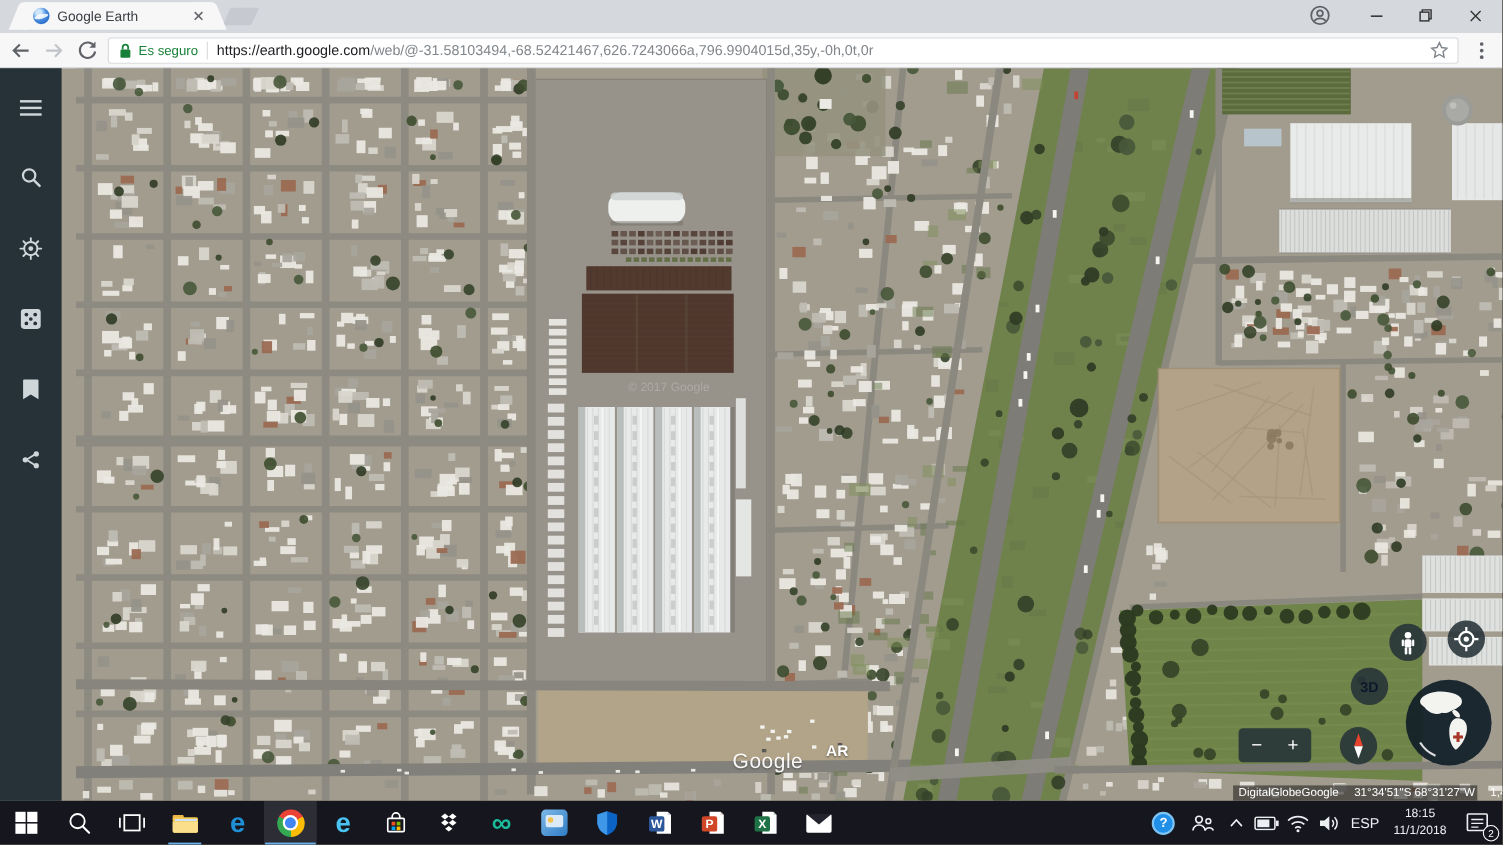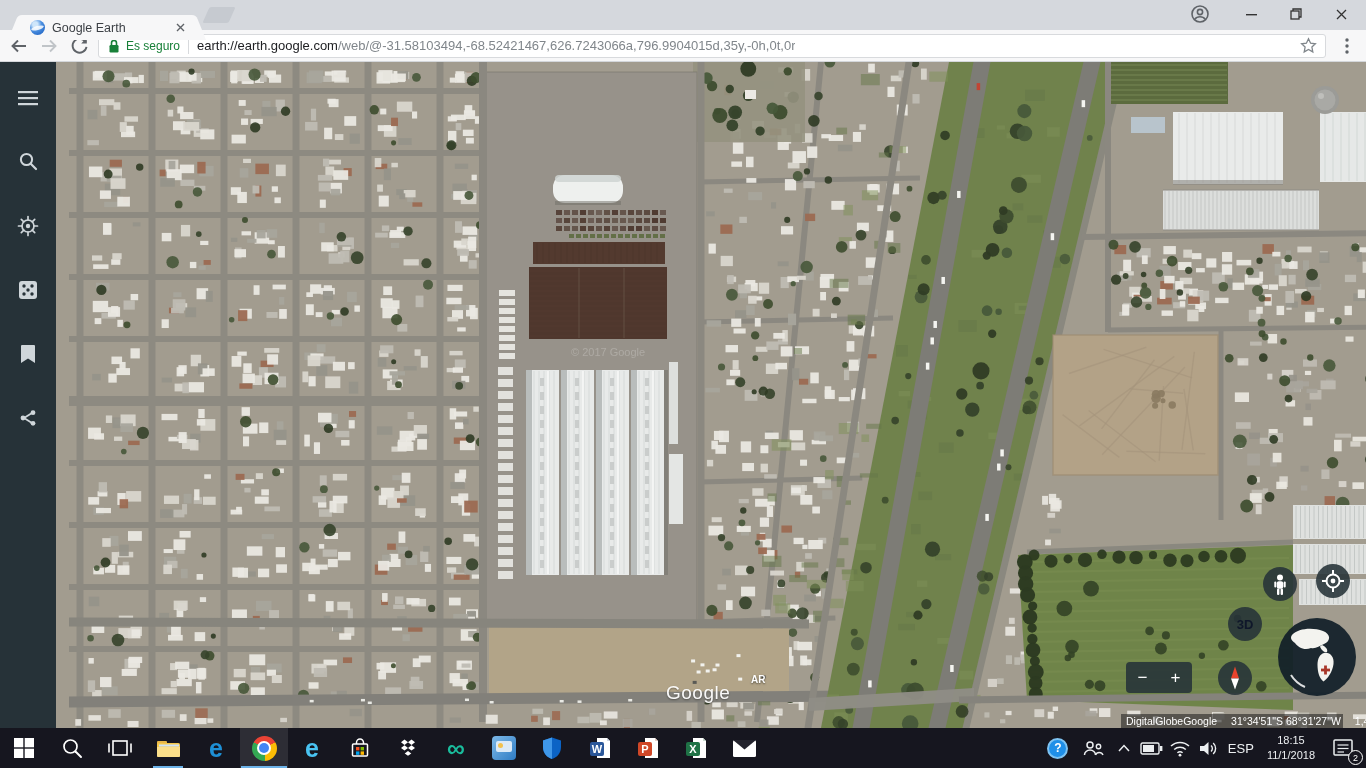--- a/index.html
+++ b/index.html
@@ -1,20 +1,20 @@
 <!DOCTYPE html>
 <html><head>
 <meta charset="utf-8">
 <style>
   html,body{margin:0;padding:0;background:#000;}
   .screen{width:1366px;height:768px;position:relative;overflow:hidden;
     font-family:"Liberation Sans",sans-serif;background:#a29c8f;-webkit-font-smoothing:antialiased;}
   
   .tabstrip{height:30px;background:#d5d8dd;position:relative;}
-  .tab{position:absolute;left:22px;top:15px;width:170px;height:25px;background:#f7f7f8;
+  .tab{position:absolute;left:22px;top:2px;width:170px;height:25px;background:#f7f7f8;
     display:flex;align-items:center;padding:0 4px 0 8px;box-sizing:border-box;z-index:2;}
   .tab::before{content:"";position:absolute;left:-9px;top:0;width:18px;height:25px;background:#f7f7f8;
     transform:skewX(-22deg);border-radius:4px 0 0 0;z-index:-1;}
   .tab::after{content:"";position:absolute;right:-9px;top:0;width:18px;height:25px;background:#f7f7f8;
     transform:skewX(22deg);border-radius:0 4px 0 0;z-index:-1;}
   .favicon{width:15px;height:15px;border-radius:50%;margin-right:7px;flex:none;
     background:radial-gradient(circle at 35% 30%,#cfe6fa 0 18%,#4b8fe0 45%,#1b5fc0 90%);position:relative;overflow:hidden;}
   .favicon i{position:absolute;left:1px;top:6px;width:13px;height:4px;background:rgba(255,255,255,.85);
     border-radius:50%;transform:rotate(-15deg);}
   .tab-title{font-size:12.5px;color:#3b3f44;white-space:nowrap;overflow:hidden;flex:1;}
@@ -35,21 +35,21 @@
   .omni-spacer{flex:1;}
   .menu-btn{width:30px;height:28px;display:flex;align-items:center;justify-content:center;flex:none;}
   
   .content{height:666px;position:relative;}
   .earth-sidebar{position:absolute;left:0;top:0;width:56px;height:666px;background:#263238;z-index:30;}
   .sb-btn{position:absolute;left:0;width:56px;height:40px;display:flex;align-items:center;justify-content:center;}
   .map{position:absolute;left:69px;top:0;width:1310px;height:666px;overflow:hidden;}
   #mapsvg{position:absolute;left:0;top:0;}
   .wm-google{position:absolute;left:597px;top:620px;font-size:19px;font-weight:500;color:#fff;opacity:.95;
     letter-spacing:.5px;text-shadow:0 1px 2px rgba(0,0,0,.4);z-index:10;}
-  .wm-ar{position:absolute;left:682px;top:612px;font-size:10px;font-weight:bold;color:#fff;
+  .wm-ar{position:absolute;left:682px;top:612px;font-size:14px;font-weight:bold;color:#fff;
     text-shadow:0 1px 2px rgba(0,0,0,.55);z-index:10;}
   .wm-copy{position:absolute;left:502px;top:284px;font-size:11px;color:rgba(255,255,255,.22);z-index:10;}
   .ctl{position:absolute;border-radius:50%;background:rgba(38,50,56,.88);display:flex;align-items:center;
     justify-content:center;z-index:20;color:#0f172a;}
   .ctl-pegman{left:1194px;top:505px;width:34px;height:34px;}
   .ctl-loc{left:1247px;top:502px;width:34px;height:34px;}
   .ctl-3d{left:1159px;top:545px;width:34px;height:34px;font-size:13px;font-weight:bold;}
   .ctl-compass{left:1149px;top:599px;width:34px;height:34px;}
   .ctl-globe{left:1209px;top:556px;width:78px;height:78px;background:rgba(16,30,40,.92);}
   .zoom-pill{position:absolute;left:1057px;top:600px;width:66px;height:31px;border-radius:4px;
@@ -148,21 +148,21 @@
           <polygon points="16.8,1.8 16.8,7.4 11.2,7.4" fill="#5f6368"></polygon>
         </svg>
     </span>
     <div class="omnibox">
       <svg width="14" height="16">
           <rect x="2.5" y="7" width="9" height="7.5" rx="1.2" fill="#188038"></rect>
           <path d="M4.5,7 V5 a2.5,2.5 0 0 1 5,0 V7" fill="none" stroke="#188038" stroke-width="1.6"></path>
         </svg>
       <span class="sec-label">Es seguro</span>
       <span class="omni-divider"></span>
-      <span class="url"><span class="host">earth://earth.google.com</span><span class="path">/web/@-31.58103494,-68.52421467,626.7243066a,796.9904015d,35y,-0h,0t,0r</span></span>
+      <span class="url"><span class="host">https://earth.google.com</span><span class="path">/web/@-31.58103494,-68.52421467,626.7243066a,796.9904015d,35y,-0h,0t,0r</span></span>
       <span class="omni-spacer"></span>
       <svg width="17" height="17">
           <path d="M8.5,1.8 L10.6,6.2 L15.4,6.8 L11.9,10.1 L12.8,14.9 L8.5,12.5 L4.2,14.9 L5.1,10.1 L1.6,6.8 L6.4,6.2 Z" fill="none" stroke="#80868b" stroke-width="1.3"></path>
         </svg>
     </div>
     <span class="menu-btn">
       <svg width="4" height="16">
           <circle cx="2" cy="2" r="1.7" fill="#5f6368"></circle>
           <circle cx="2" cy="8" r="1.7" fill="#5f6368"></circle>
           <circle cx="2" cy="14" r="1.7" fill="#5f6368"></circle>

